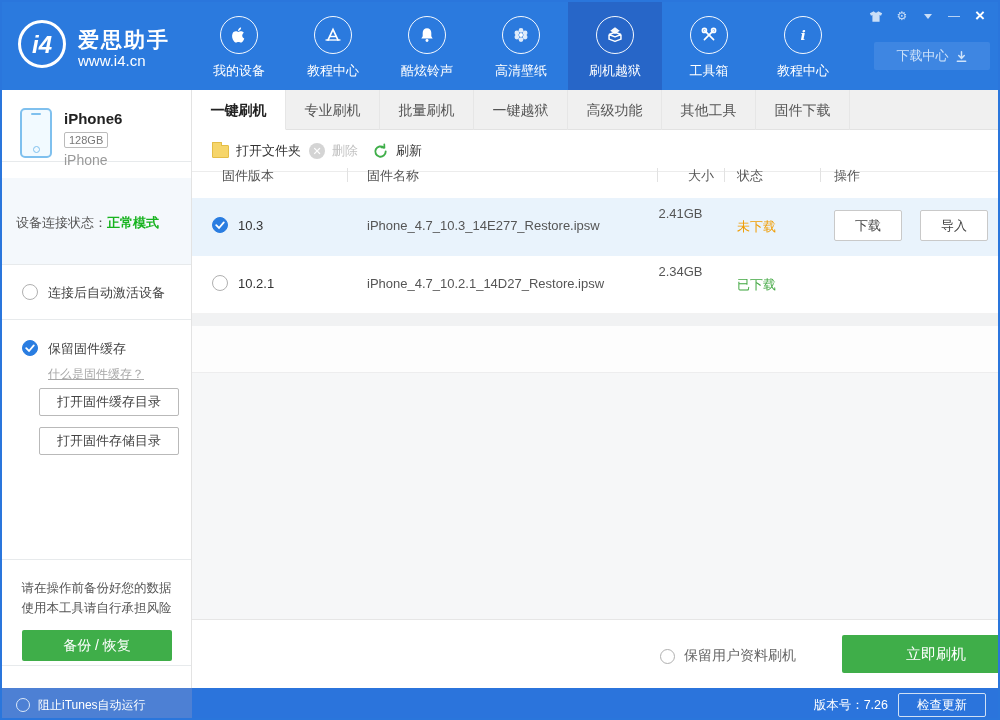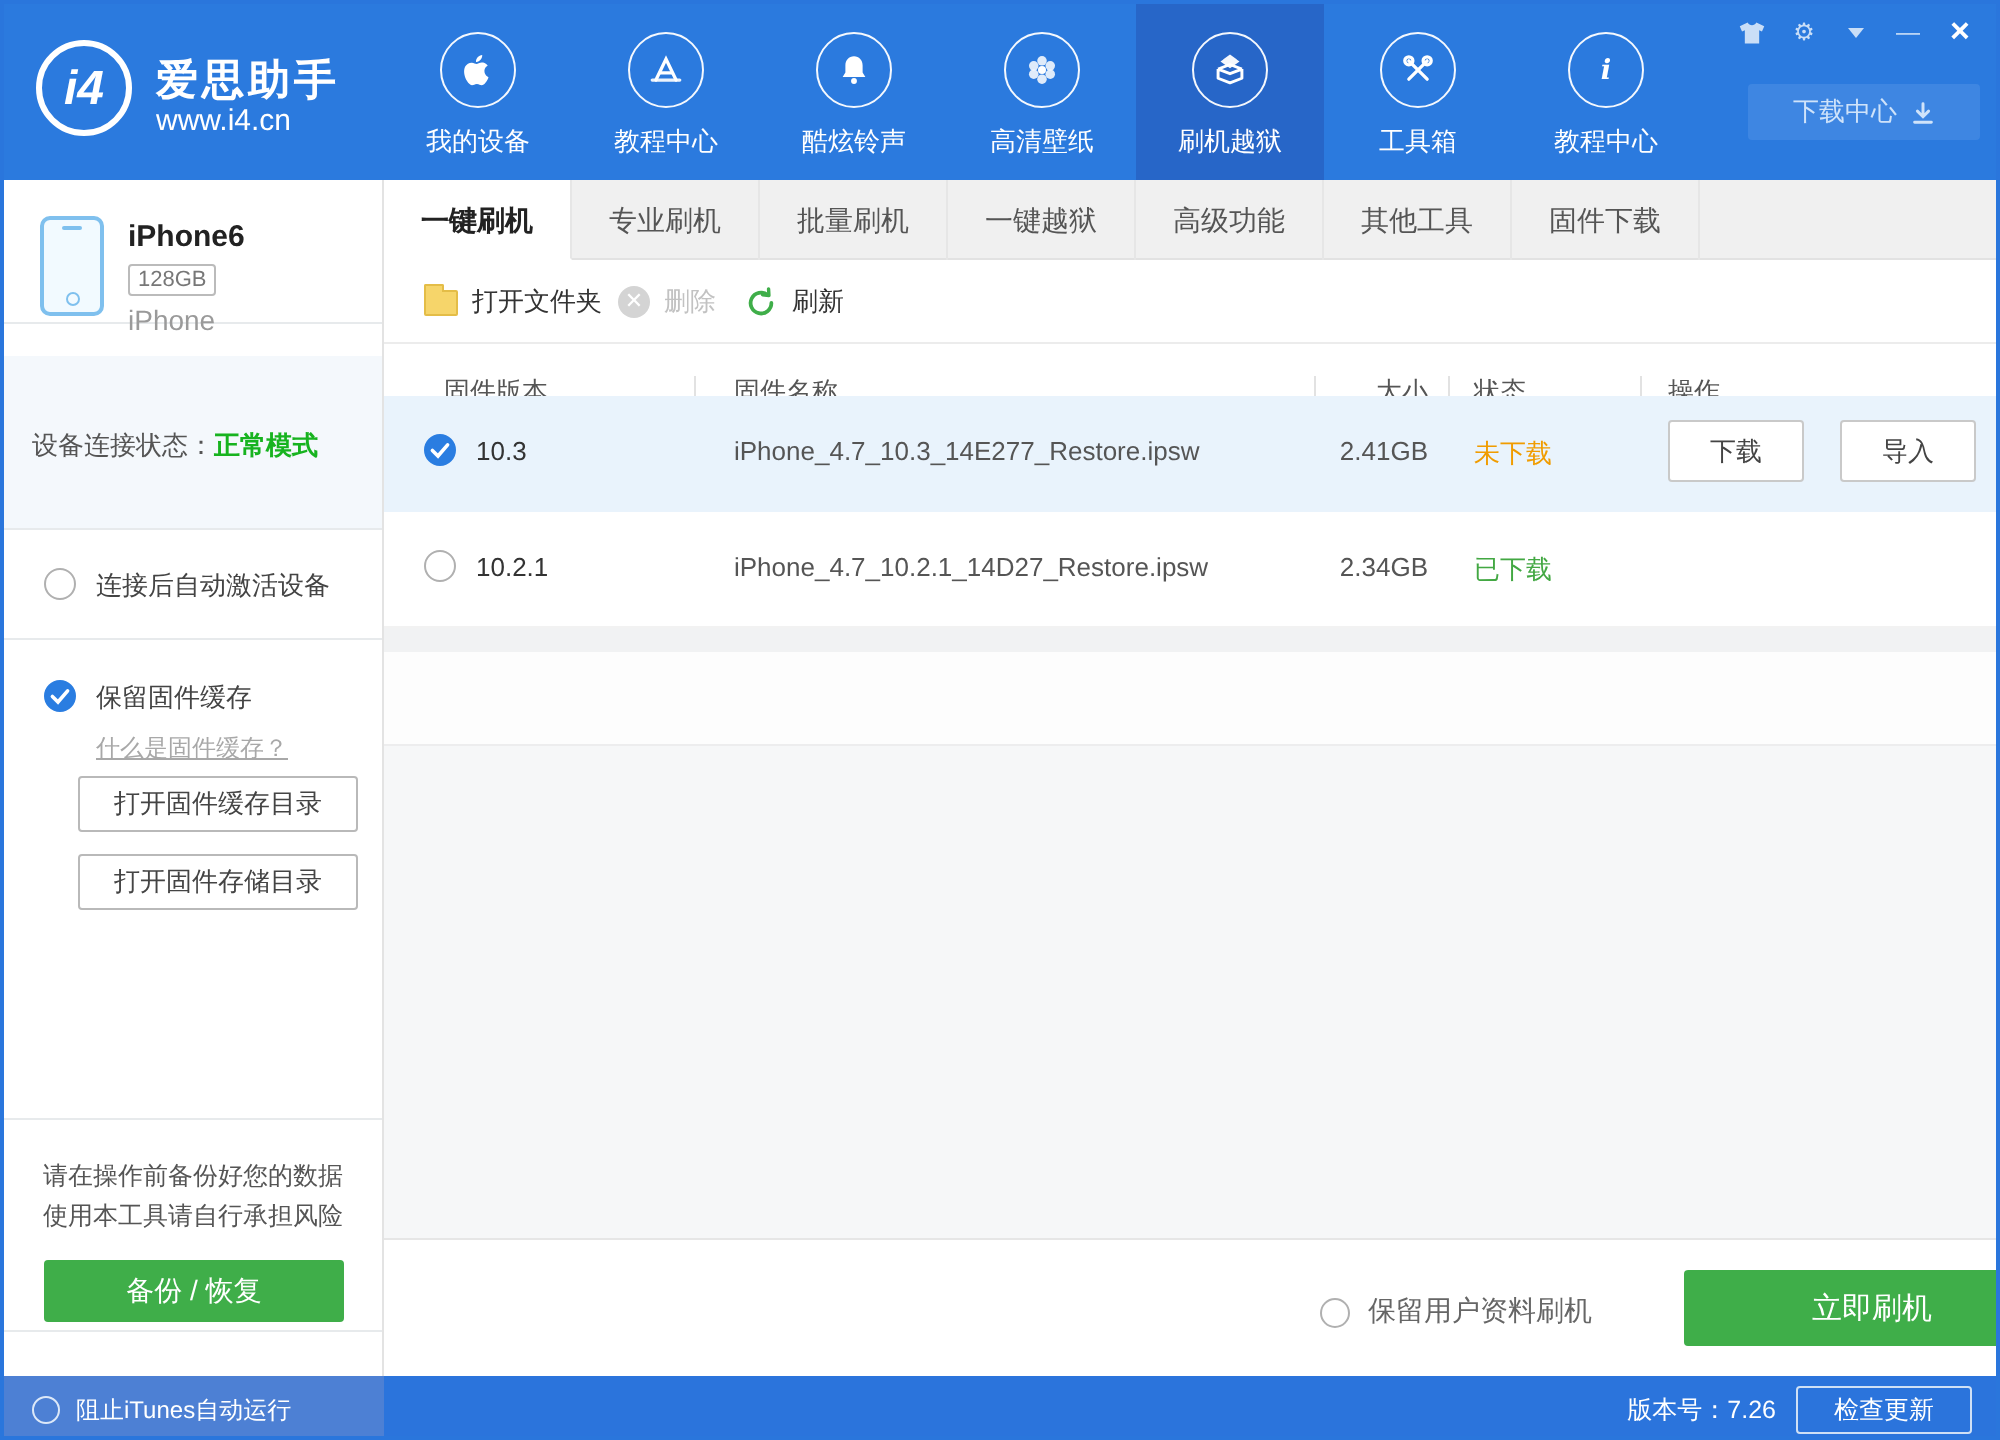--- a/index.html
+++ b/index.html
@@ -78,29 +78,29 @@
     border-bottom:1px solid #ececec; }
   .tool { position:absolute; top:0; height:42px; display:flex; align-items:center; gap:7px;
     font-size:13px; color:#333; cursor:pointer; }
   .tool.disabled { color:#c2c2c2; cursor:default; }
   .folder-ico { width:17px; height:13px; background:#f6d56a; border:1px solid #e4bd47; border-radius:1px; position:relative; }
   .folder-ico::before { content:""; position:absolute; left:-1px; top:-4px; width:8px; height:3px;
     background:#f6d56a; border:1px solid #e4bd47; border-bottom:none; border-radius:1px 1px 0 0; }
   .del-ico { width:16px; height:16px; border-radius:50%; background:#d4d4d4; color:#fff;
     font-size:11px; line-height:16px; text-align:center; }
 
-  .thead { position:absolute; left:0; top:92px; width:100%; height:26px; font-size:13px; color:#555; }
+  .thead { position:absolute; left:0; top:72px; width:100%; height:26px; font-size:13px; color:#555; }
   .th { position:absolute; top:5px; }
   .vsep { position:absolute; top:6px; width:1px; height:14px; background:#e2e2e2; }
 
   .frow { position:absolute; left:0; width:100%; height:55px; font-size:13px; }
   .frow .radio { position:absolute; left:20px; top:19px; }
   .cell-ver { position:absolute; left:46px; top:20px; color:#333; }
   .cell-name { position:absolute; left:175px; top:20px; color:#555; }
-  .cell-size { position:absolute; left:455px; top:20px; width:67px; text-align:right; color:#555; }
+  .cell-size { position:absolute; left:455px; top:8px; width:67px; text-align:center; color:#555; }
   .cell-status { position:absolute; left:545px; top:20px; font-weight:normal;text-align:center; }
   .st-orange { color:#f09c00; }
   .st-green { color:#43a843; }
   .row-btn { position:absolute; top:12px; height:31px; background:#fff; border:1px solid #c9c9c9;
     border-radius:2px; font-size:13px; color:#444; cursor:pointer; font-family:inherit; }
   .btn-download { left:642px; width:68px; }
   .btn-import { left:728px; width:68px; }
   .frow.selected { background:#e9f3fc; }
   .frow.plain { background:#fff; border-bottom:1px solid #f2f2f2; }
 

